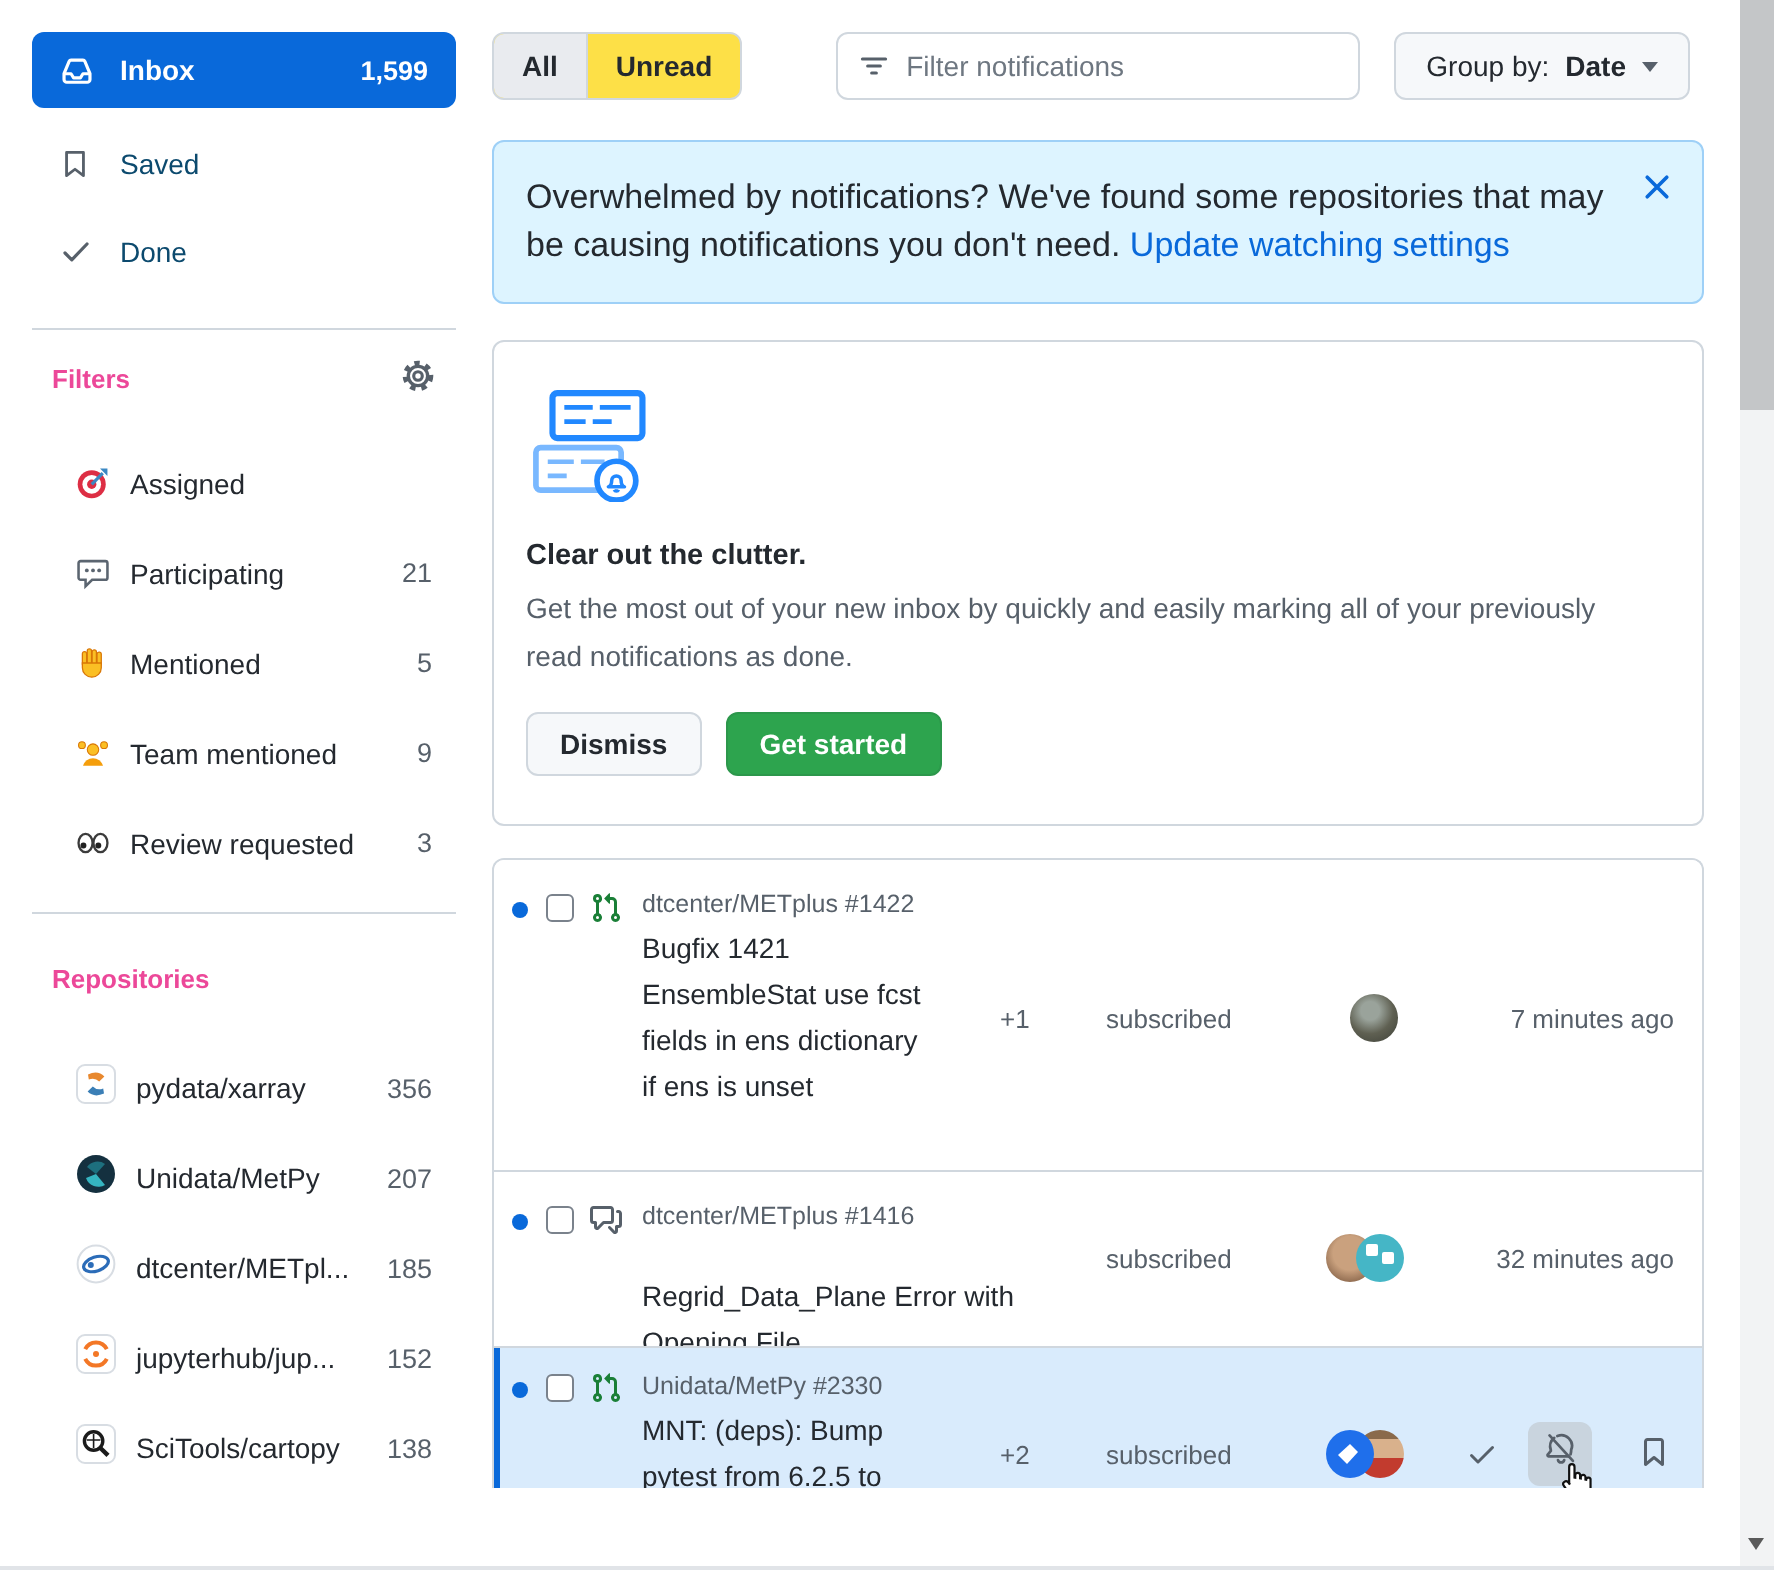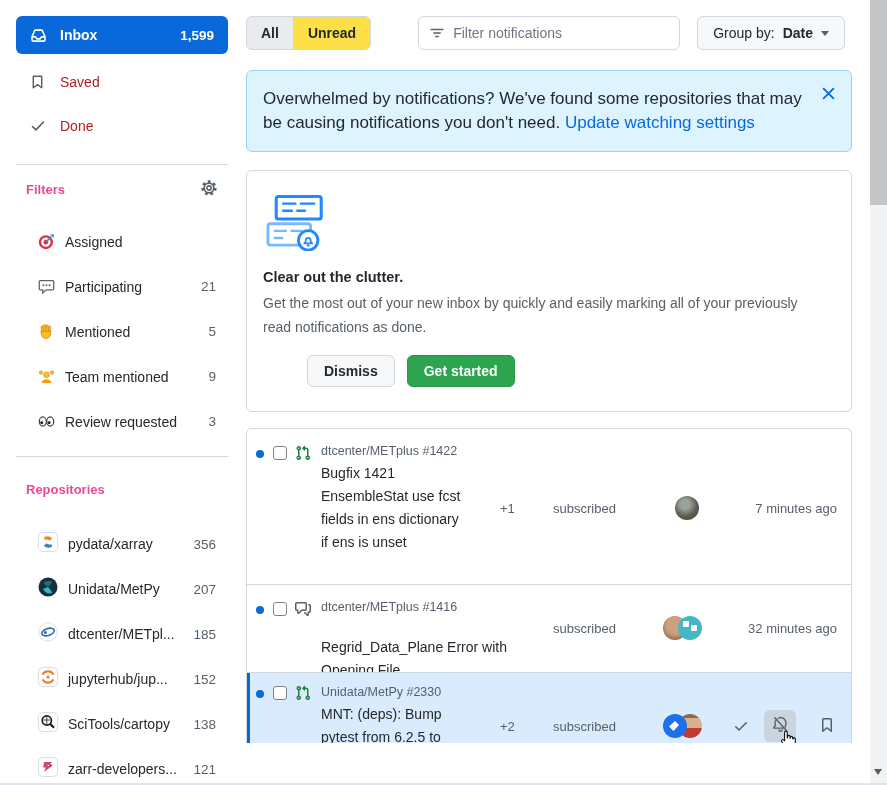--- a/index.html
+++ b/index.html
@@ -2,21 +2,21 @@
 <html><head>
 <meta charset="utf-8">
 <style>
   html,body{margin:0;padding:0;background:#fff;width:887px;height:785px;overflow:hidden;
     font-family:"Liberation Sans","DejaVu Sans",sans-serif;color:#24292f;}
   .app{position:relative;width:887px;height:785px;}
 
   
   .sidebar{position:absolute;left:16px;top:16px;width:212px;}
   .view{display:flex;align-items:center;height:36px;padding:0 14px;border-radius:6px;
-    font-size:14px;color:#b91c1c;cursor:pointer;box-sizing:border-box;}
+    font-size:14px;color:#0c4a6e;cursor:pointer;box-sizing:border-box;}
   .view .vicon{display:flex;width:18px;margin-right:12px;color:#57606a;}
   .view.sel{background:#0969da;color:#fff;height:38px;font-weight:600;}
   .view.sel .vicon{color:#fff;}
   .vcount{margin-left:auto;font-size:13.5px;}
   .view.sel .vcount{color:#fff;}
   .v-saved{margin-top:10px;}
   .v-done{margin-top:8px;}
   .sdiv{border:none;border-top:1px solid #d0d7de;margin:20px 0 6px 0;}
   .sect-head{display:flex;align-items:center;justify-content:space-between;
     padding:8px 10px 0 10px;height:28px;box-sizing:border-box;}
@@ -56,21 +56,21 @@
     border-radius:6px;padding:16px 48px 16px 16px;font-size:17px;line-height:24px;color:#24292f;
     box-sizing:border-box;}
   .banner a{color:#0969da;text-decoration:none;cursor:pointer;}
   .bclose{position:absolute;right:14px;top:14px;background:none;border:none;padding:2px;
     cursor:pointer;color:#0969da;display:flex;}
 
   .card{margin-top:18px;border:1px solid #d0d7de;border-radius:6px;
     padding:22px 16px 24px 16px;box-sizing:border-box;}
   .card-title{margin-top:14px;font-size:14.5px;font-weight:700;}
   .card-body{margin-top:6px;font-size:14px;line-height:24px;color:#57606a;width:545px;}
-  .card-btns{margin-top:16px;display:flex;gap:12px;margin-left:44px;}
+  .card-btns{margin-top:16px;display:flex;gap:12px;}
   .btn{height:32px;padding:0 16px;border-radius:6px;font-size:14px;font-weight:600;
     cursor:pointer;font-family:inherit;}
   .btn-dismiss{background:#f6f8fa;border:1px solid #d0d7de;color:#24292f;}
   .btn-green{background:#2da44e;border:1px solid #2c974b;color:#fff;}
 
   
   .nlist{margin-top:16px;border:1px solid #d0d7de;border-bottom:none;border-radius:6px 6px 0 0;
     overflow:hidden;}
   .nhead{display:flex;align-items:center;height:47px;background:#f6f8fa;
     border-bottom:1px solid #d0d7de;padding-left:26px;gap:11px;box-sizing:border-box;}
@@ -304,31 +304,20 @@
           <svg width="20" height="20" viewBox="0 0 20 20">
               <rect x=".5" y=".5" width="19" height="19" rx="4" fill="#fff" stroke="#d8dde3"></rect>
               <circle cx="8.8" cy="8.5" r="4.6" fill="#fff" stroke="#1b1b1b" stroke-width="1.7"></circle>
               <path d="M12.2 12 L16 15.7" stroke="#1b1b1b" stroke-width="2.2"></path>
               <path d="M5.4 8 h6.8 M8.8 5 v7" stroke="#1b1b1b" stroke-width=".8"></path>
             </svg>
         </span>
         <span>SciTools/cartopy</span>
         <span class="rcount">138</span>
       </div>
-      <div class="ritem">
-        <span class="ricon">
-          <svg width="20" height="20" viewBox="0 0 20 20">
-              <rect x=".5" y=".5" width="19" height="19" rx="4" fill="#fff" stroke="#d8dde3"></rect>
-              <path d="M6 5 h8.2 l-5 4 h4.8 l-8 6 1.8-4.6 H5.2 Z" fill="#c94c77"></path>
-              <path d="M11 6 l3.2 2.2 -2.2 2 z" fill="#8d2250"></path>
-            </svg>
-        </span>
-        <span>zarr-developers...</span>
-        <span class="rcount">121</span>
-      </div>
     </div>
   </aside>
 
   <main class="main">
 
     <div class="toolbar">
       <div class="seg">
         <span class="tab sel">All</span>
         <span class="tab">Unread</span>
       </div>

